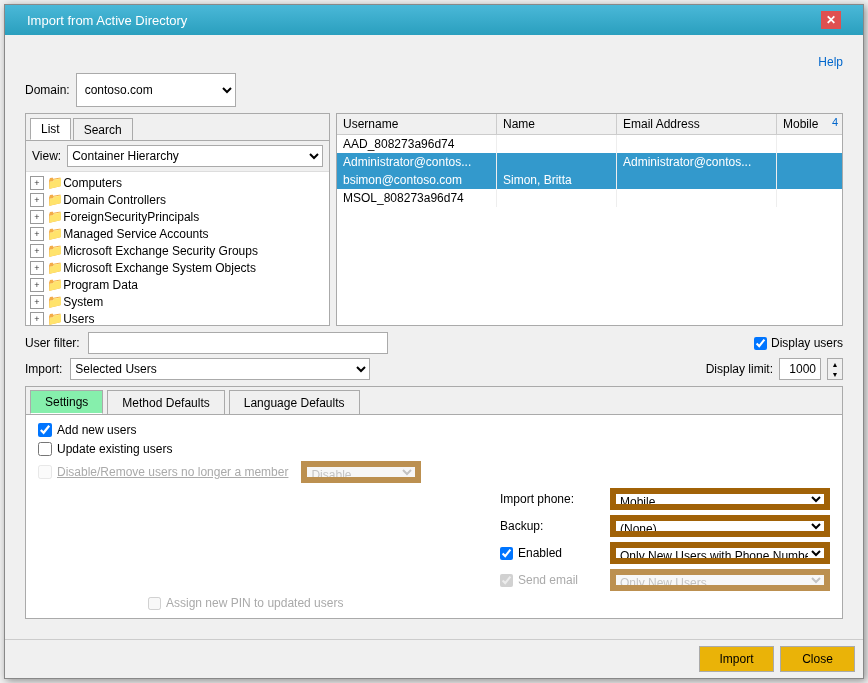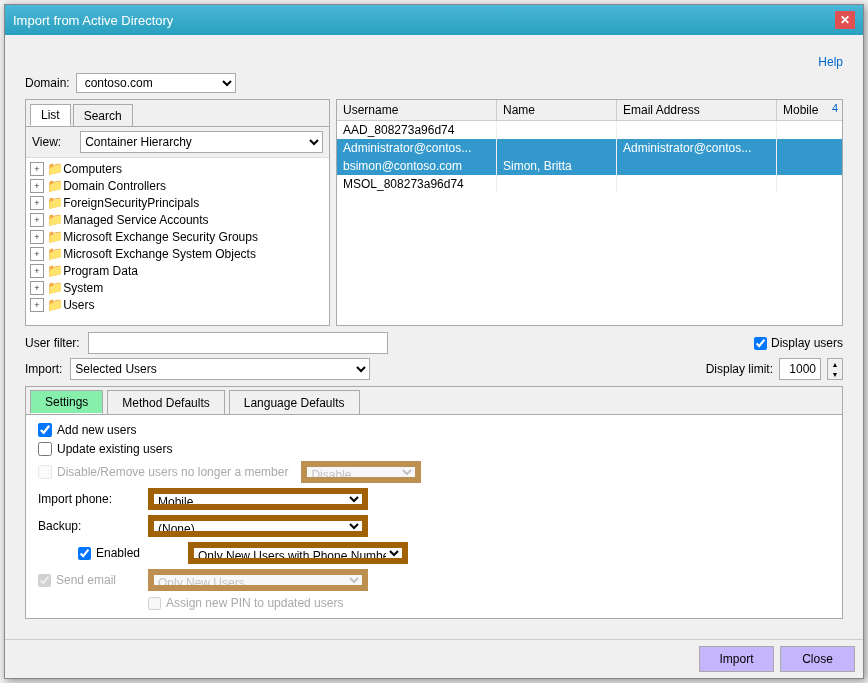--- a/index.html
+++ b/index.html
@@ -19,21 +19,21 @@
       height: 675px;
       background: #f0f0f0;
       border: 1px solid #888;
       box-shadow: 2px 2px 8px rgba(0,0,0,0.4);
       display: flex;
       flex-direction: column;
     }
     .title-bar {
       background: linear-gradient(to bottom, #4ab8d8, #2a9fbe);
       color: white;
-      padding: 6px 8px;
+      padding: 6px 22px;
       display: flex;
       justify-content: space-between;
       align-items: center;
       font-size: 13px;
       font-weight: normal;
       flex-shrink: 0;
     }
     .title-bar-close {
       background: #e05050;
       color: white;
@@ -66,21 +66,21 @@
       display: flex;
       align-items: center;
       margin-bottom: 6px;
     }
     .domain-label {
       margin-right: 6px;
       font-size: 12px;
     }
     .domain-select {
       width: 160px;
-      height: 20px;
+      height: 34px;
       font-size: 12px;
       border: 1px solid #aaa;
       background: white;
       padding: 0 4px;
     }
     .main-area {
       display: flex;
       gap: 6px;
       flex: 1;
       min-height: 0;
@@ -116,21 +116,21 @@
     }
     .view-row {
       display: flex;
       align-items: center;
       padding: 4px 6px;
       background: #f0f0f0;
       border-bottom: 1px solid #ddd;
     }
     .view-label {
       font-size: 12px;
-      margin-right: 19px;
+      margin-right: 6px;
       white-space: nowrap;
     }
     .view-select {
       flex: 1;
       height: 22px;
       font-size: 12px;
       border: 1px solid #aaa;
       background: white;
     }
     .tree-area {
@@ -287,27 +287,28 @@
       display: flex;
       align-items: center;
       gap: 5px;
       margin-bottom: 5px;
       font-size: 12px;
     }
     .check-row input[type=checkbox] {
       width: 14px;
       height: 14px;
     }
-    .check-row.disabled label { color: #aaa; }
+    .check-row.disabled label { color: #aaa; text-decoration: underline; }
     .check-row.disabled input { opacity: 0.5; }
     .option-row {
       display: flex;
       align-items: center;
       margin-bottom: 5px;
       font-size: 12px;
+      justify-content: flex-end;
     }
     .option-label {
       width: 110px;
       font-size: 12px;
     }
     .option-select {
       width: 220px;
       height: 22px;
       font-size: 12px;
       border: 6px solid #a16207;
@@ -324,21 +325,21 @@
       gap: 6px;
       border-top: 1px solid #ccc;
       background: #f0f0f0;
       flex-shrink: 0;
     }
     .footer-btn {
       width: 75px;
       height: 26px;
       font-size: 12px;
       border: 1px solid #aaa;
-      background: #c4b5fd;
+      background: #eab308;
       cursor: pointer;
     }
     .badge-4 {
       position: absolute;
       right: 4px;
       top: 2px;
       color: #0066cc;
       font-size: 11px;
     }
     .spin-btn {

